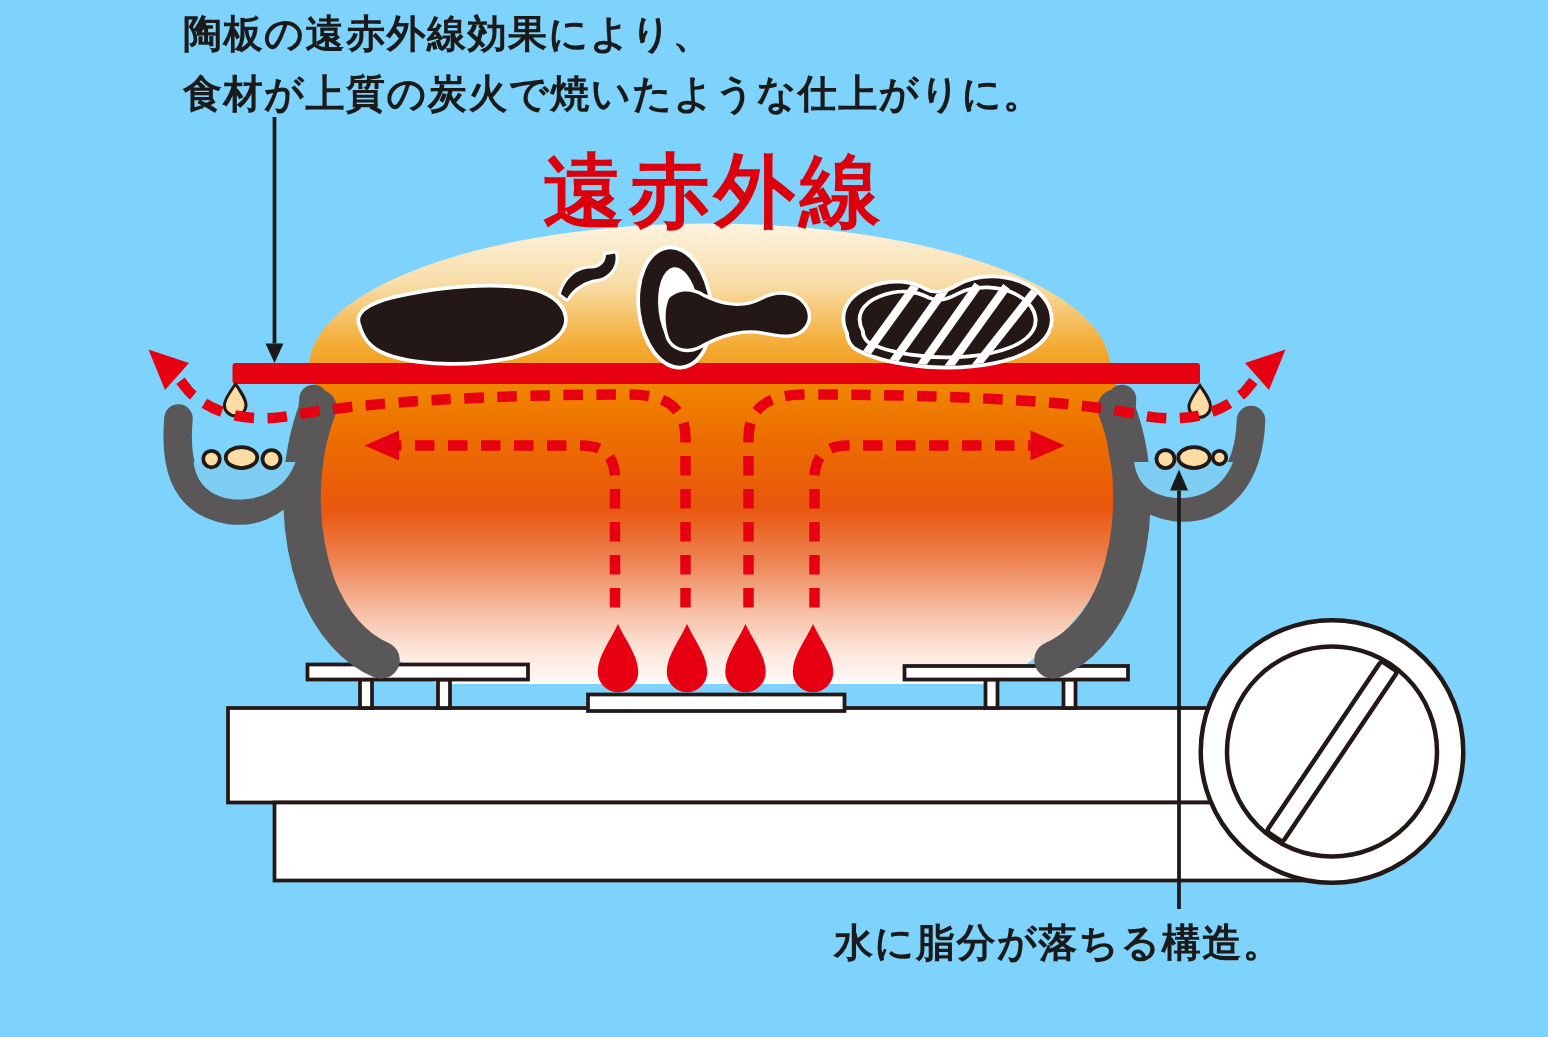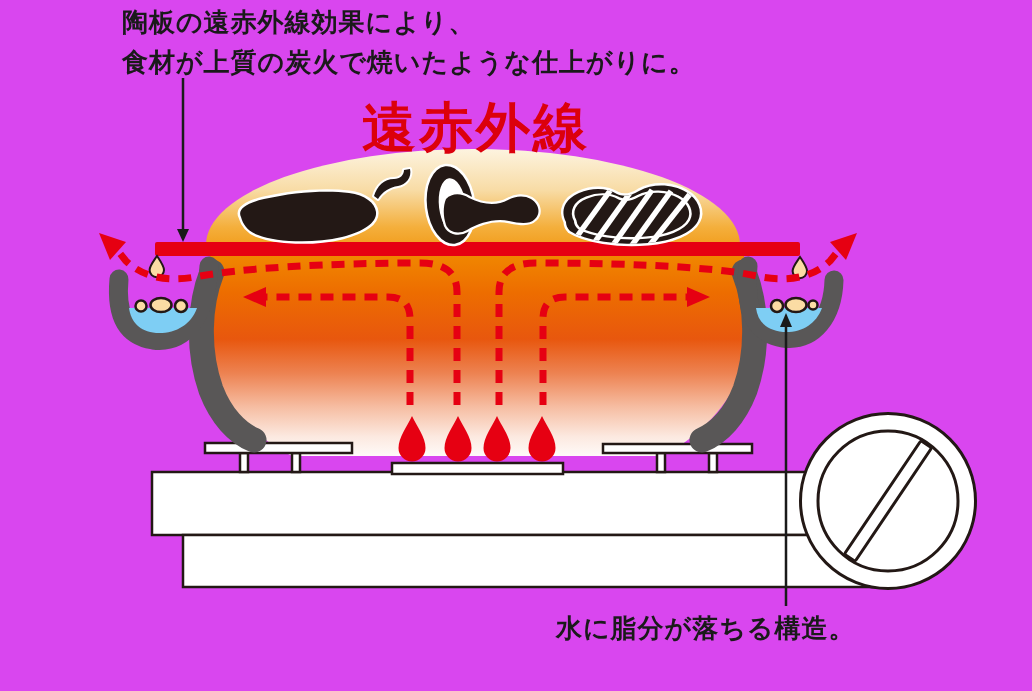--- a/index.html
+++ b/index.html
@@ -1,16 +1,16 @@
 <!DOCTYPE html>
 <html><head>
 <meta charset="utf-8">
 <style>
   html,body{margin:0;padding:0;background:#ffffff;}
-  .canvas{position:relative;width:1032px;height:691px;background:#d946ef;overflow:hidden;
+  .canvas{position:relative;width:1032px;height:691px;background:#7dd3fc;overflow:hidden;
           font-family:"Liberation Sans","DejaVu Sans",sans-serif;}
   svg{position:absolute;left:0;top:0;}
   text{font-family:"Liberation Sans","DejaVu Sans",sans-serif;font-weight:bold;}
   .anno{font-size:26px;letter-spacing:1px;}
   .title{font-size:54px;letter-spacing:3px;}
 </style>
 </head>
 <body>
 
 <div class="canvas">

